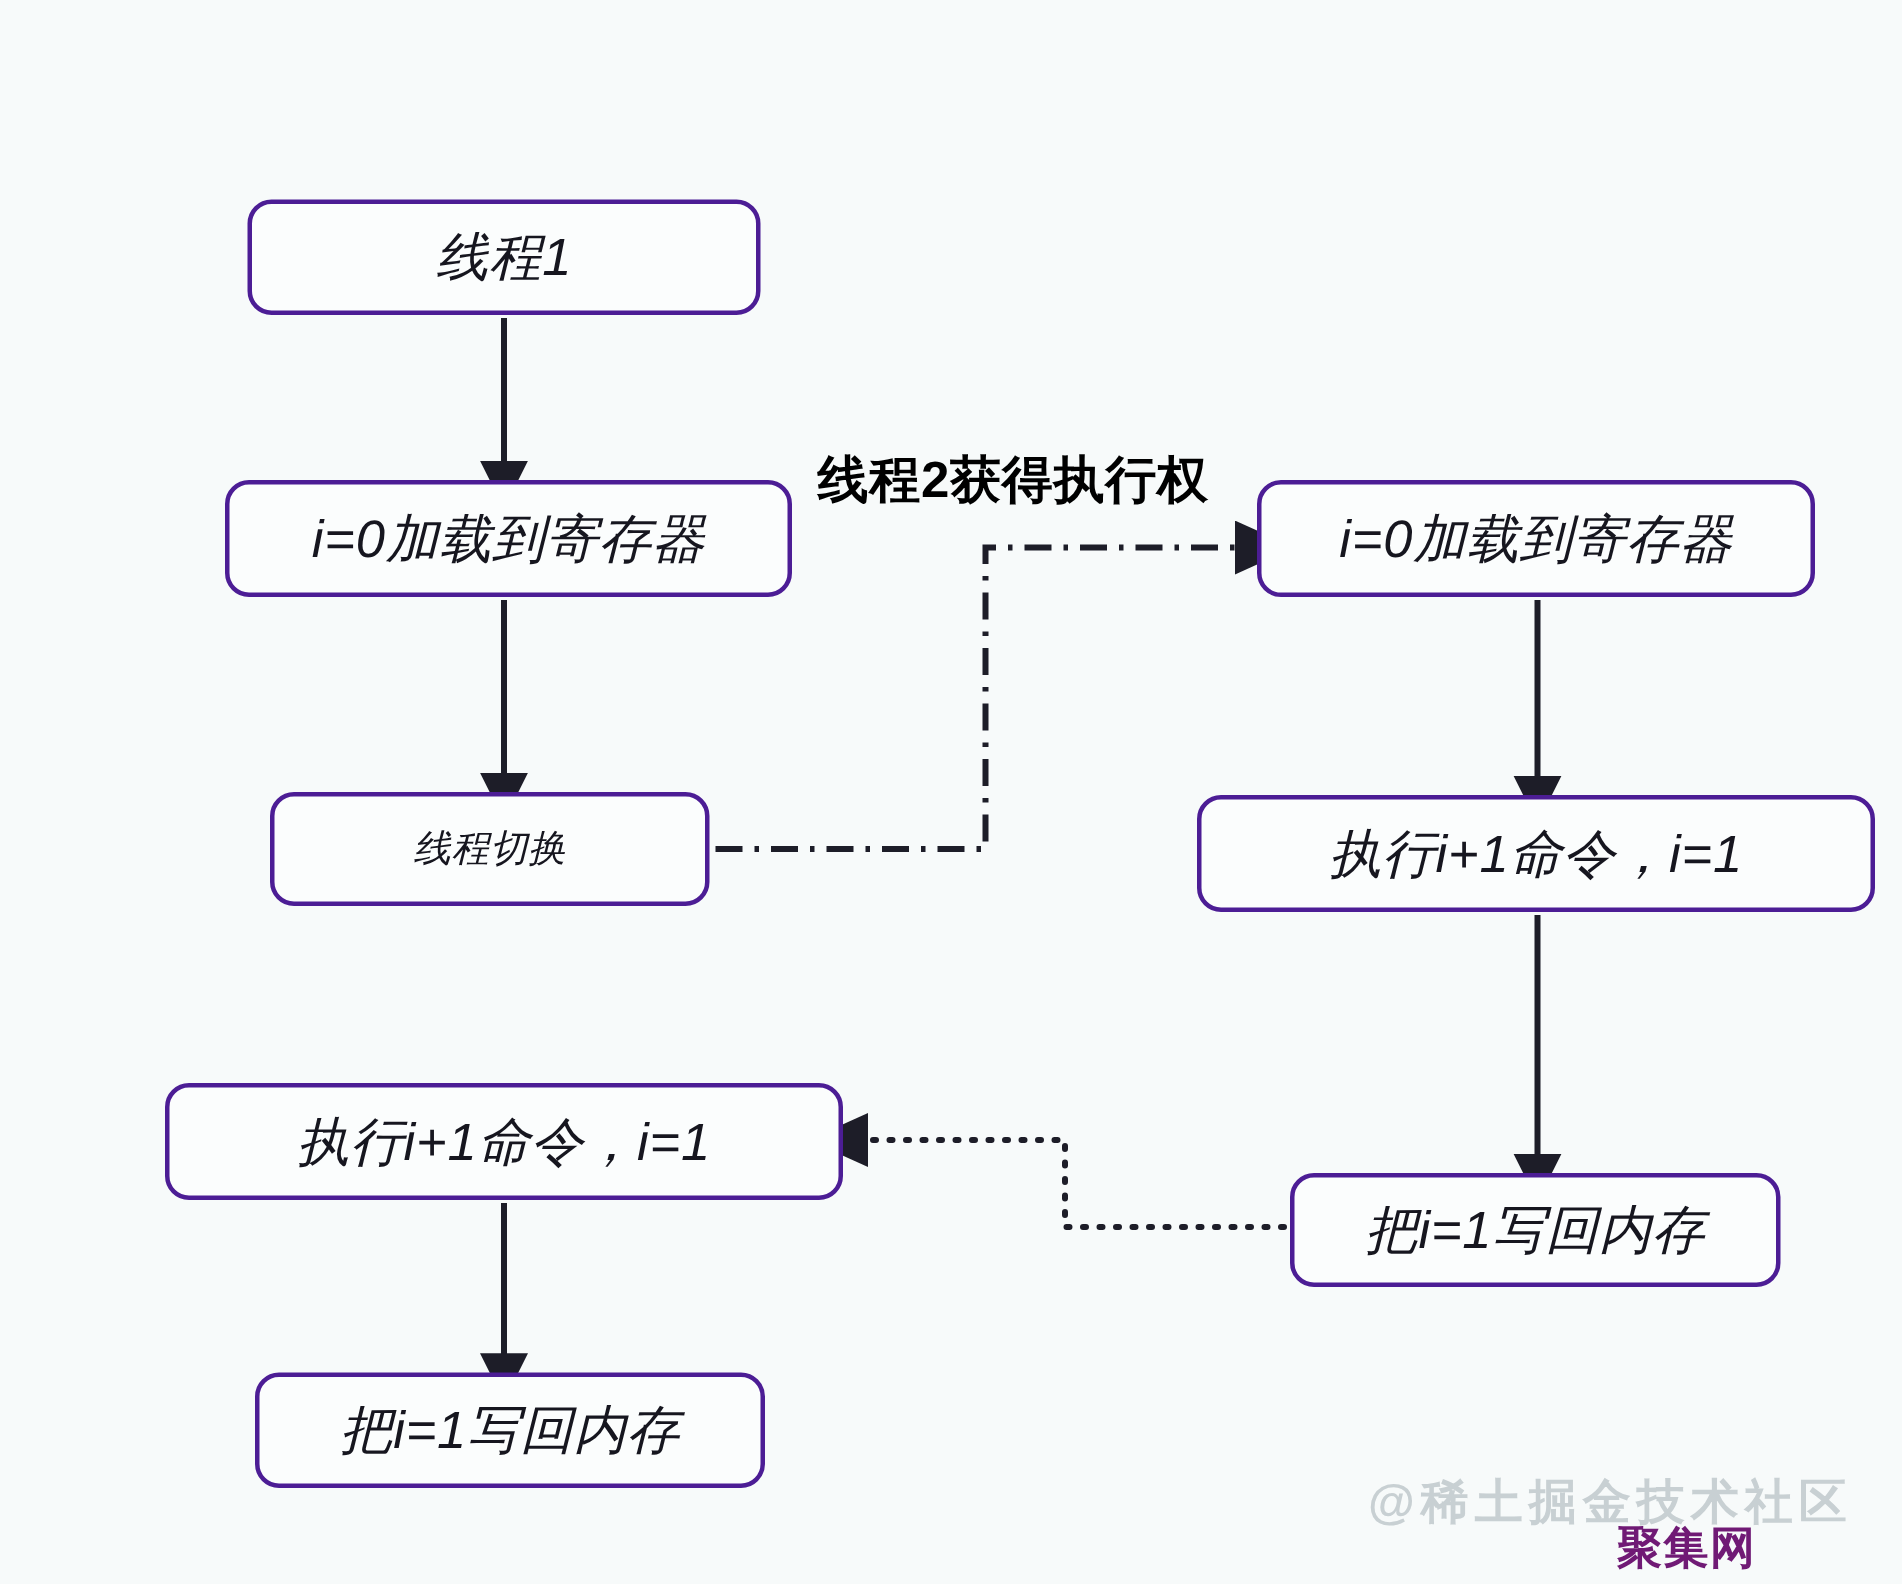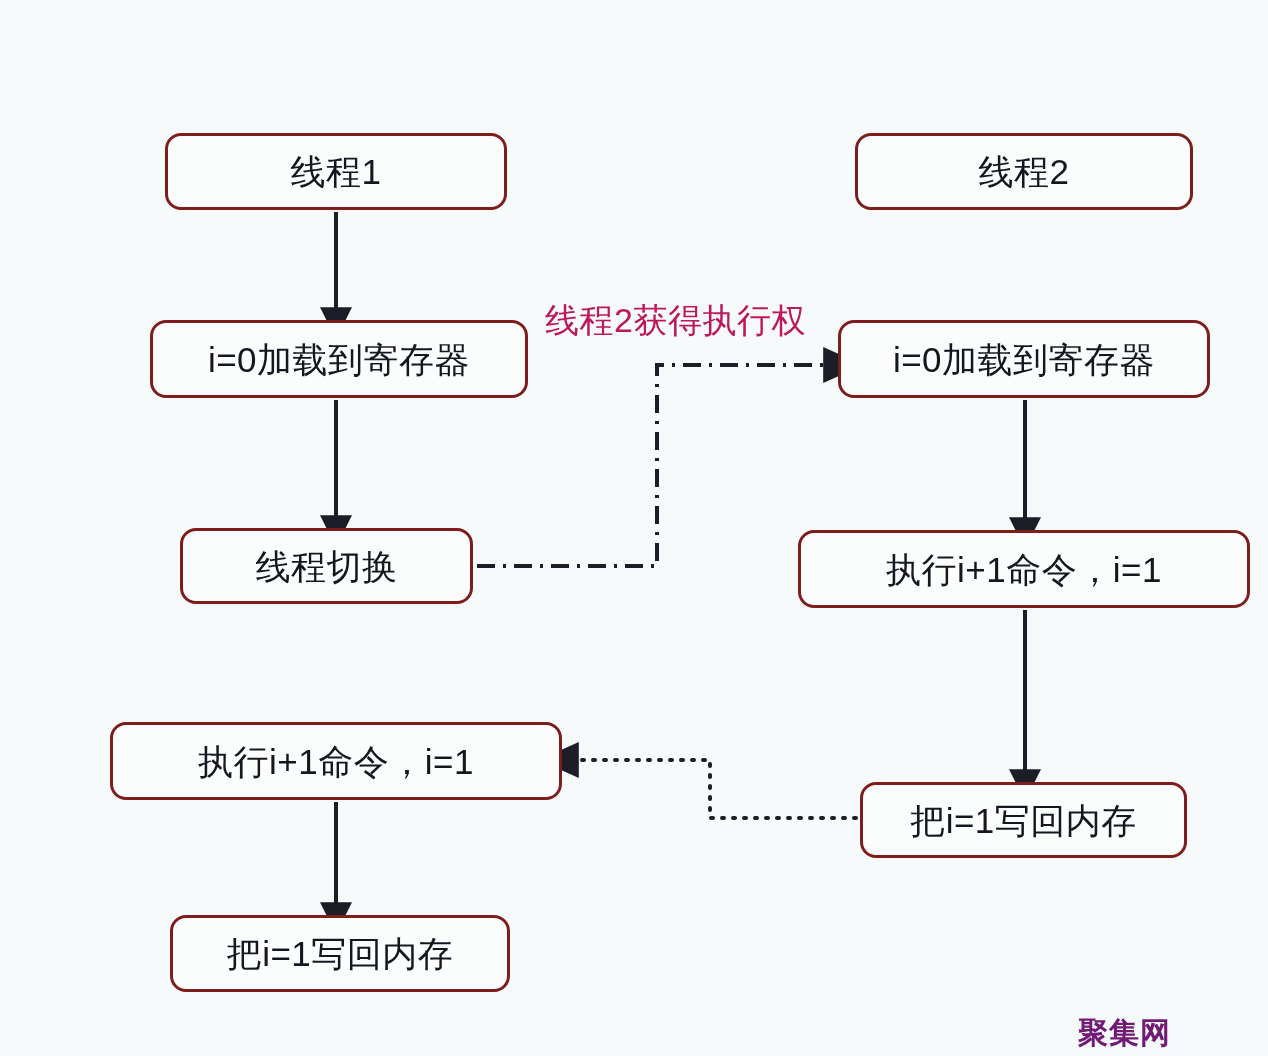--- a/index.html
+++ b/index.html
@@ -24,39 +24,41 @@
     left: 0;
     top: 0;
     width: 1268px;
     height: 1056px;
     pointer-events: none;
   }
   .node {
     position: absolute;
     box-sizing: border-box;
     background: #fbfdfd;
-    border: 3px solid #7f1d1d;
+    border: 3px solid #4c1d95;
     border-radius: 16px;
     display: flex;
     align-items: center;
     justify-content: center;
     color: #16161f;
     letter-spacing: 0.5px;
     white-space: nowrap;
+    font-style: italic;
   }
   .node-label {
     display: block;
     line-height: 1;
   }
   .edge-label {
     position: absolute;
-    color: #be185d;
+    color: #000000;
     white-space: nowrap;
     letter-spacing: 0.5px;
     line-height: 1;
+    font-weight: bold;
   }
   .watermark {
     position: absolute;
     color: #b9c2c6;
     white-space: nowrap;
     letter-spacing: 4px;
     line-height: 1;
     font-weight: 700;
     opacity: 0.75;
   }
@@ -64,21 +66,21 @@
     position: absolute;
     white-space: nowrap;
     letter-spacing: 1px;
     line-height: 1;
     font-weight: 700;
   }
 
   
   #node-t1      { left: 165px; top: 133px; width: 342px; height: 77px;  font-size: 35px; }
   #node-t1-load { left: 150px; top: 320px; width: 378px; height: 78px;  font-size: 35px; }
-  #node-t1-sw   { left: 180px; top: 528px; width: 293px; height: 76px;  font-size: 35px; }
+  #node-t1-sw   { left: 180px; top: 528px; width: 293px; height: 76px;  font-size: 25px; }
   #node-t1-inc  { left: 110px; top: 722px; width: 452px; height: 78px;  font-size: 35px; }
   #node-t1-wb   { left: 170px; top: 915px; width: 340px; height: 77px;  font-size: 35px; }
 
   #node-t2      { left: 855px; top: 133px; width: 338px; height: 77px;  font-size: 35px; }
   #node-t2-load { left: 838px; top: 320px; width: 372px; height: 78px;  font-size: 35px; }
   #node-t2-inc  { left: 798px; top: 530px; width: 452px; height: 78px;  font-size: 35px; }
   #node-t2-wb   { left: 860px; top: 782px; width: 327px; height: 76px;  font-size: 35px; }
 
   #label-switch  { left: 545px; top: 303px; font-size: 34px; }
   #label-return  { left: 268px; top: 668px; font-size: 40px; }
@@ -125,30 +127,28 @@
   <div class="node" id="node-t1-sw">
     <span class="node-label">线程切换</span>
   </div>
   <div class="node" id="node-t1-inc">
     <span class="node-label">执行i+1命令，i=1</span>
   </div>
   <div class="node" id="node-t1-wb">
     <span class="node-label">把i=1写回内存</span>
   </div>
 
-  <div class="node" id="node-t2">
-    <span class="node-label">线程2</span>
-  </div>
   <div class="node" id="node-t2-load">
     <span class="node-label">i=0加载到寄存器</span>
   </div>
   <div class="node" id="node-t2-inc">
     <span class="node-label">执行i+1命令，i=1</span>
   </div>
   <div class="node" id="node-t2-wb">
     <span class="node-label">把i=1写回内存</span>
   </div>
 
   <div class="edge-label" id="label-switch">线程2获得执行权</div>
 
+  <div class="watermark" id="watermark-handle">@稀土掘金技术社区</div>
   <div class="brandmark" id="brand-logo">聚集网</div>
 
 </div>
 
 </body></html>

